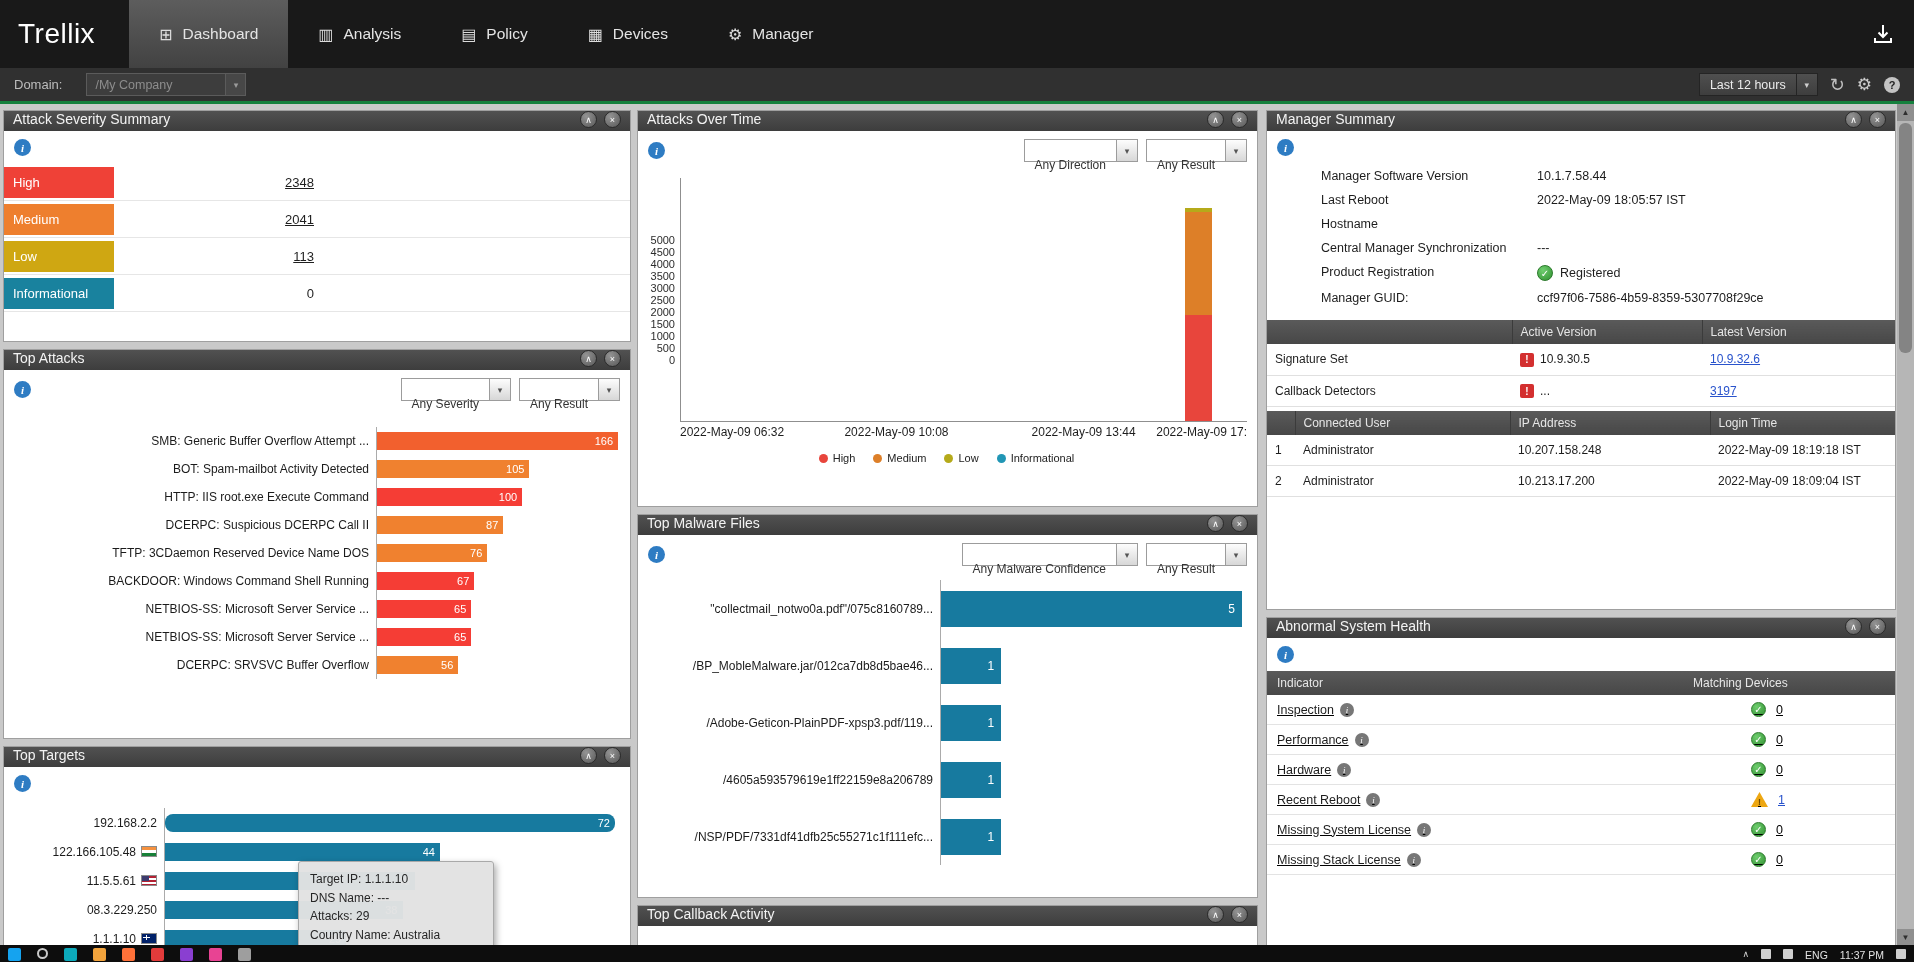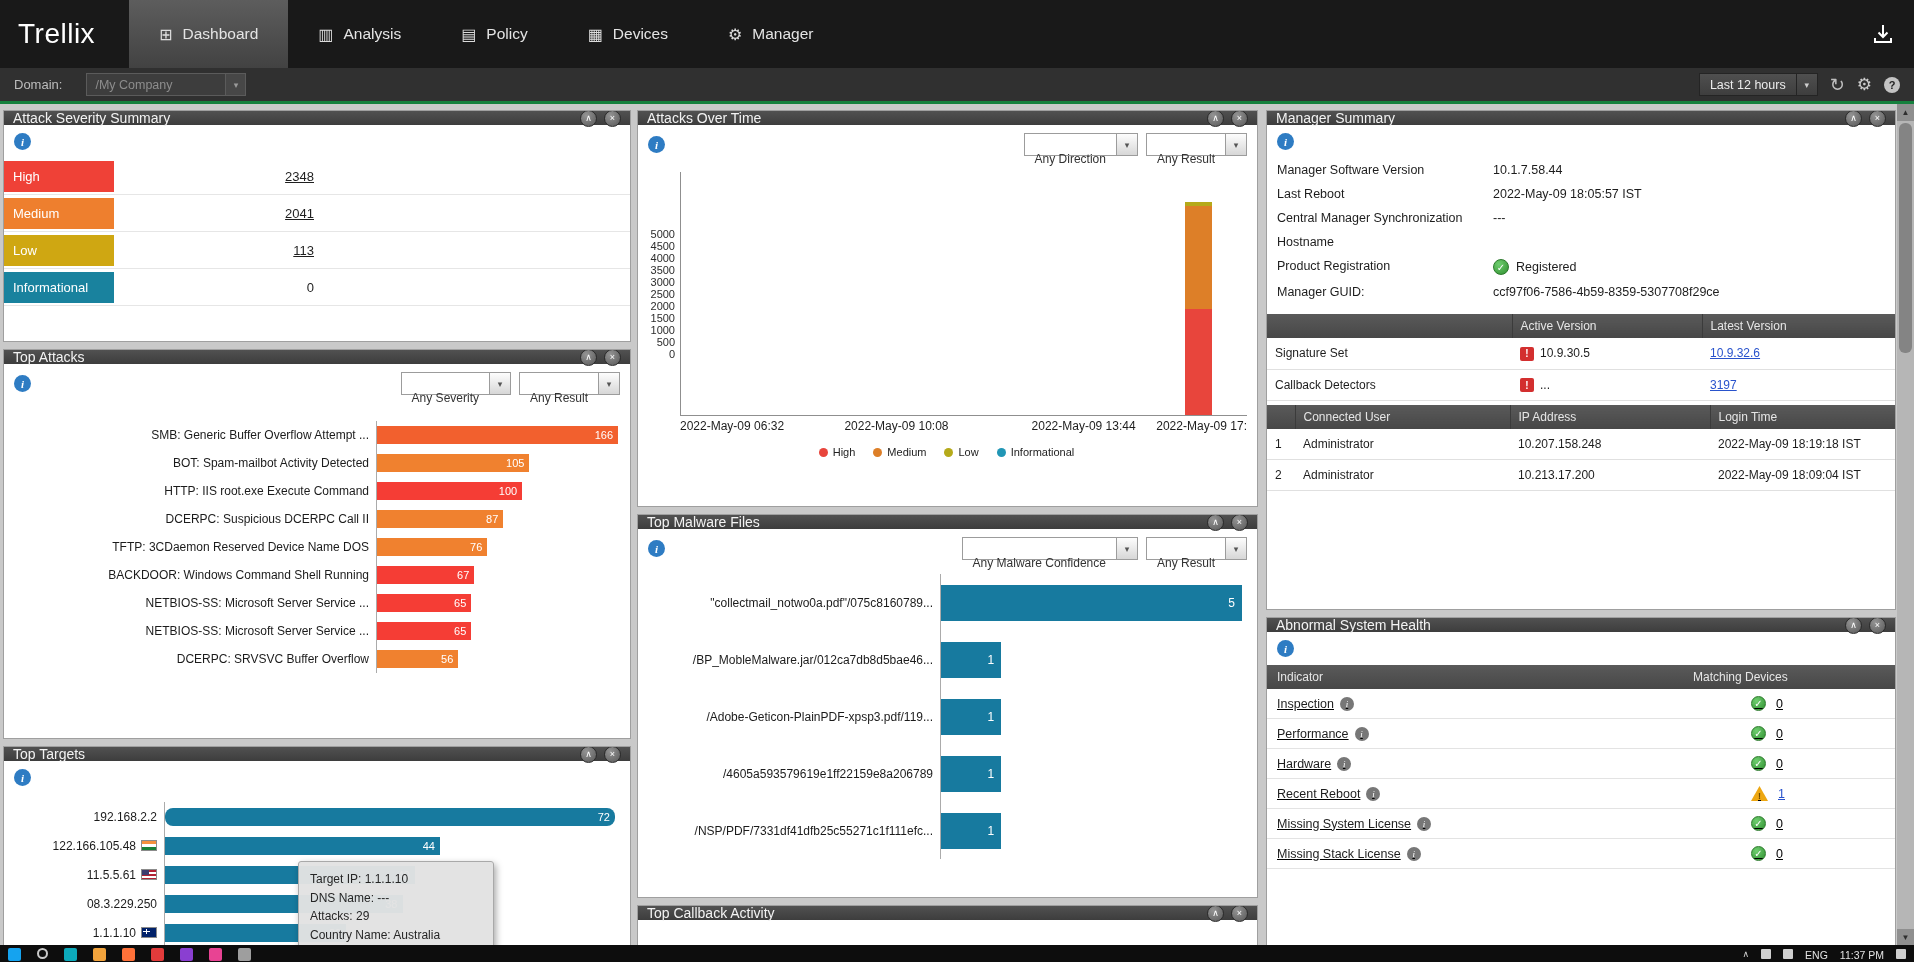--- a/index.html
+++ b/index.html
@@ -39,21 +39,21 @@
     display:flex; align-items:center; justify-content:center; cursor:pointer; }
 
   
   .col { position:absolute; top:110px; height:836px; overflow:hidden; }
   #col-left  { left:3px;    width:628px; }
   #col-mid   { left:637px;  width:621px; }
   #col-right { left:1266px; width:630px; }
 
   
   .panel { background:#fff; border:1px solid #9f9f9f; margin-bottom:7px; overflow:hidden; position:relative; }
-  .panel-header { height:14px; background:linear-gradient(#515151,#3d3d3d); display:flex; align-items:center; padding:0 9px; }
+  .panel-header { height:20px; background:linear-gradient(#515151,#3d3d3d); display:flex; padding:0 9px; }
   .panel-title { flex:1; color:#f3f3f3; font-size:14px; }
   .ph-btn { width:17px; height:17px; border-radius:50%; background:radial-gradient(circle at 35% 30%, #949494, #585858);
     color:#fff; display:flex; align-items:center; justify-content:center; margin-left:7px; font-size:9px; border:1px solid #2a2a2a; cursor:pointer; }
   .info-row { display:flex; align-items:center; padding:8px 10px; }
   .info-icon { width:17px; height:17px; border-radius:50%; background:#2e7cc3; color:#fff; font-size:11px; font-weight:bold; font-style:italic;
     font-family:"Liberation Serif", serif; display:flex; align-items:center; justify-content:center; cursor:pointer; flex:none; }
   .filters { margin-left:auto; display:flex; gap:8px; }
   .fselect { display:inline-flex; align-items:center; height:23px; border:1px solid #9c9c9c; background:#fff; cursor:pointer; }
   .fselect .fsel-val { padding:0 10px; font-size:12px; color:#333; white-space:nowrap;margin-top:28px; }
   .fselect .fsel-arrow { width:21px; align-self:stretch; display:flex; align-items:center; justify-content:center;
@@ -105,21 +105,21 @@
   .aot-seg { width:100%; }
   .aot-x { position:relative; height:20px; margin-left:34px; font-size:12px; color:#1d1d1d; overflow:hidden; }
   .aot-xlabel { position:absolute; top:3px; white-space:nowrap; }
   .aot-legend { display:flex; justify-content:center; align-items:center; gap:18px; margin:10px 0 6px; }
   .leg-item { display:inline-flex; align-items:center; }
   .leg-dot { width:9px; height:9px; border-radius:50%; display:inline-block; margin-right:5px; }
   .leg-lbl { font-size:11px; color:#222; }
 
   
   .ms-fields { padding:0 10px 6px; }
-  .ms-row { display:flex; padding:5px 0; font-size:12.5px; color:#1d1d1d; }
+  .ms-row { display:flex; padding:5px 0; font-size:12.5px; color:#1d1d1d;margin-left:44px; }
   .ms-label { width:216px; flex:none; padding-right:12px; }
   .ms-value { flex:1; display:flex; align-items:center; gap:7px; word-break:break-all; }
   .check-icon { width:16px; height:16px; border-radius:50%; background:radial-gradient(circle at 35% 30%, #6fce6f, #2f8f2f);
     color:#fff; font-size:10px; display:inline-flex; align-items:center; justify-content:center; border:1px solid #2b7a2b; flex:none; }
   .check-icon.sm { width:15px; height:15px; }
   .alert-icon { width:14px; height:14px; background:#d32f2f; color:#fff; font-weight:bold; font-size:10px; border-radius:2px;
     display:inline-flex; align-items:center; justify-content:center; margin-right:6px; flex:none; }
   .mtable { width:100%; border-collapse:collapse; font-size:12px; margin-top:4px; }
   .mtable th { background:linear-gradient(#5a5a5a,#474747); color:#e6e6e6; font-weight:normal; text-align:left;
     padding:5px 8px; border-right:1px solid #3b3b3b; }
@@ -594,26 +594,26 @@
     <div class="ms-fields">
       <div class="ms-row">
           <span class="ms-label">Manager Software Version</span>
           <span class="ms-value">10.1.7.58.44</span>
         </div>
       <div class="ms-row">
           <span class="ms-label">Last Reboot</span>
           <span class="ms-value">2022-May-09 18:05:57 IST</span>
         </div>
       <div class="ms-row">
+          <span class="ms-label">Hostname</span>
+          <span class="ms-value"></span>
+        </div>
+      <div class="ms-row">
           <span class="ms-label">Central Manager Synchronization</span>
           <span class="ms-value">---</span>
-        </div>
-      <div class="ms-row">
-          <span class="ms-label">Hostname</span>
-          <span class="ms-value"></span>
         </div>
       <div class="ms-row">
         <span class="ms-label">Product Registration</span>
         <span class="ms-value">
             <span class="check-icon">✓</span>
             <span>Registered</span>
           </span>
       </div>
       <div class="ms-row">
           <span class="ms-label">Manager GUID:</span>

